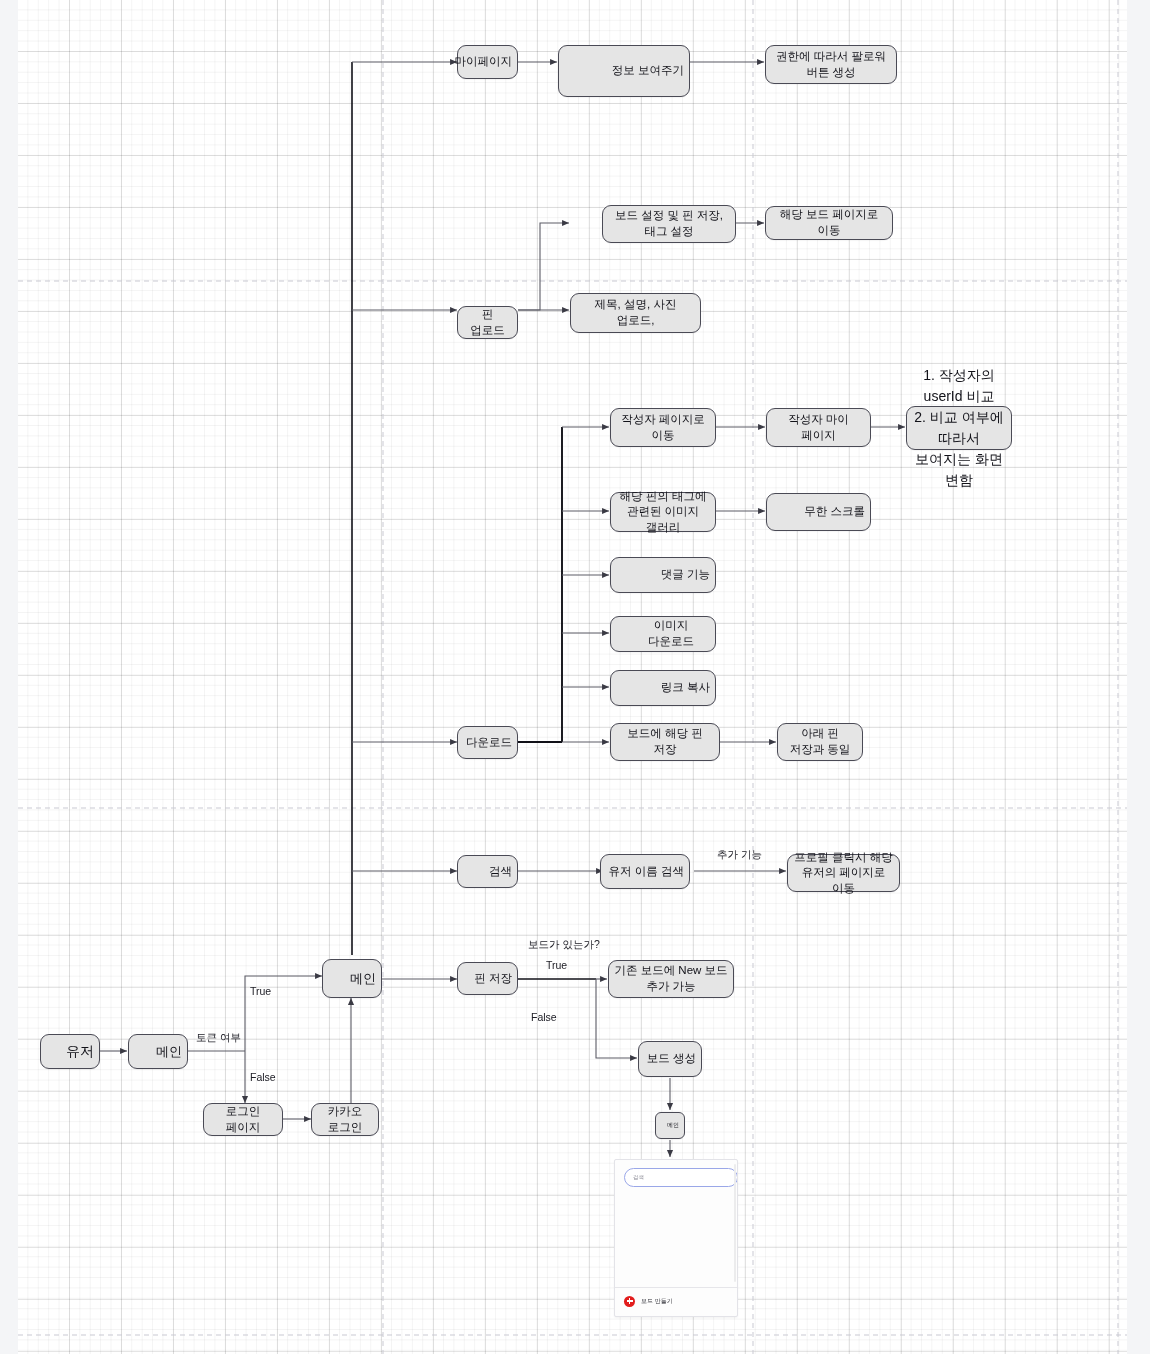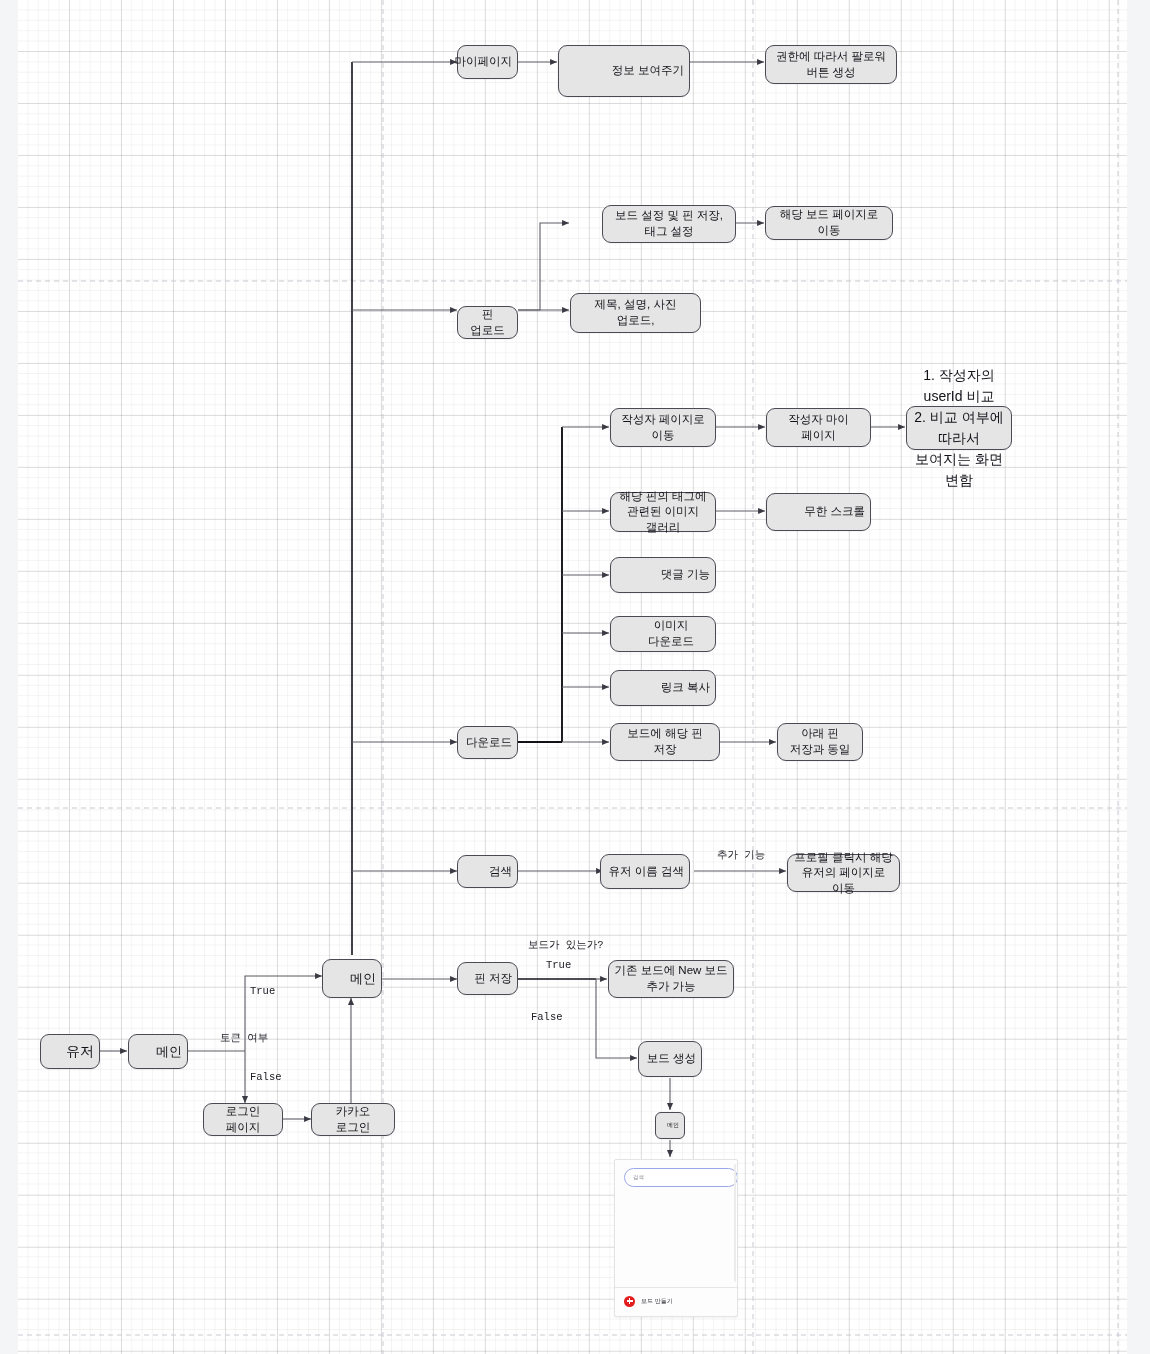--- a/index.html
+++ b/index.html
@@ -46,21 +46,20 @@
     word-break:keep-all;
   }
   .node.tiny{font-size:6px;border-radius:6px;}
   .node.listy{font-size:14px;line-height:1.5;}
 
   .edgelabel{
     position:absolute;
     font-size:10.5px;
     color:#202028;
     white-space:nowrap;
-    font-family:Liberation Mono, monospace;
   }
 
   
   #mock{
     position:absolute;left:614px;top:1159px;width:122px;height:156px;
     background:#fdfdfd;border:1px solid #e3e3e8;border-radius:2px;
     box-shadow:0 1px 2px rgba(0,0,0,0.05);
     overflow:hidden;
   }
   #mock-search{
@@ -175,21 +174,21 @@
     </div>
 
   <div class="node" style="left:128px;top:1034px;width:60px;height:35px;font-size:13px;">
       <span>메인</span>
     </div>
 
   <div class="node" style="left:203px;top:1103px;width:80px;height:33px;">
       <span>로그인 페이지</span>
     </div>
 
-  <div class="node" style="left:311px;top:1103px;width:84px;height:33px;">
+  <div class="node" style="left:311px;top:1103px;width:68px;height:33px;">
       <span>카카오 로그인</span>
     </div>
 
   <div class="node" style="left:322px;top:959px;width:60px;height:39px;font-size:13px;">
       <span>메인</span>
     </div>
 
   <div class="node" style="left:457px;top:45px;width:61px;height:34px;">
       <span>마이페이지</span>
     </div>
@@ -282,21 +281,21 @@
     </div>
 
   <div class="node" style="left:638px;top:1041px;width:64px;height:36px;">
       <span>보드 생성</span>
     </div>
 
   <div class="node tiny" style="left:655px;top:1112px;width:30px;height:27px;">
       <span>메인</span>
     </div>
 
-  <div class="edgelabel" style="left:196px;top:1031px;margin-left:24px;"><span>토큰 여부</span></div>
+  <div class="edgelabel" style="left:196px;top:1031px;"><span>토큰 여부</span></div>
   <div class="edgelabel" style="left:250px;top:985px;"><span>True</span></div>
   <div class="edgelabel" style="left:250px;top:1071px;"><span>False</span></div>
   <div class="edgelabel" style="left:717px;top:848px;"><span>추가 기능</span></div>
   <div class="edgelabel" style="left:528px;top:938px;"><span>보드가 있는가?</span></div>
   <div class="edgelabel" style="left:546px;top:959px;"><span>True</span></div>
   <div class="edgelabel" style="left:531px;top:1011px;"><span>False</span></div>
 
   <div id="mock">
     <div id="mock-search">
         <span>검색</span>

